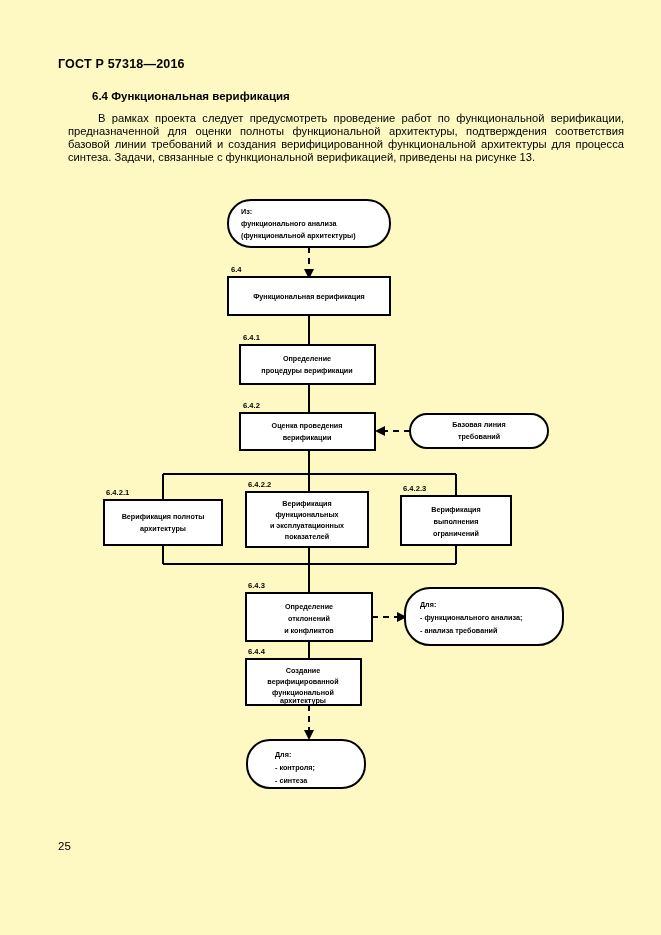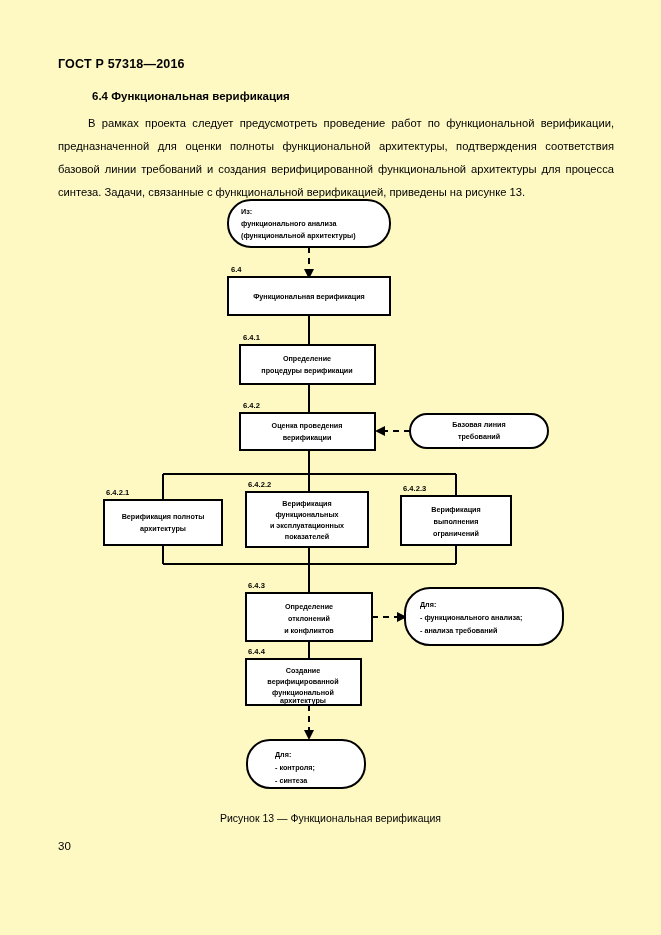--- a/index.html
+++ b/index.html
@@ -35,25 +35,25 @@
     position: absolute;
     left: 86px;
     top: 90px;
     font-size: 11.5px;
     font-weight: bold;
     white-space: nowrap;
     margin-left: 6px;
   }
   .body-par {
     position: absolute;
-    left: 58px;
+    left: 68px;
     top: 112px;
     width: 556px;
     font-size: 11.2px;
-    line-height: 23px;
+    line-height: 13px;
     text-align: justify;
     text-indent: 30px;
     hyphens: manual;
   }
   .figure {
     position: absolute;
     left: 0;
     top: 185px;
     width: 661px;
     height: 625px;
@@ -251,17 +251,16 @@
       <g>
         <rect class="round-rect" x="247" y="555" width="118" height="48" rx="23" ry="23"></rect>
         <text class="nodelabel-left" x="275" y="572">Для:</text>
         <text class="nodelabel-left" x="275" y="585">- контроля;</text>
         <text class="nodelabel-left" x="275" y="598">- синтеза</text>
       </g>
 
     </svg>
   </div>
 
-  <div class="caption">Рисунок 13 — Функциональная верификация</div>
-
-  <div class="page-number">30</div>
+
+  <div class="page-number">25</div>
 
 </div>
 
 </body></html>

